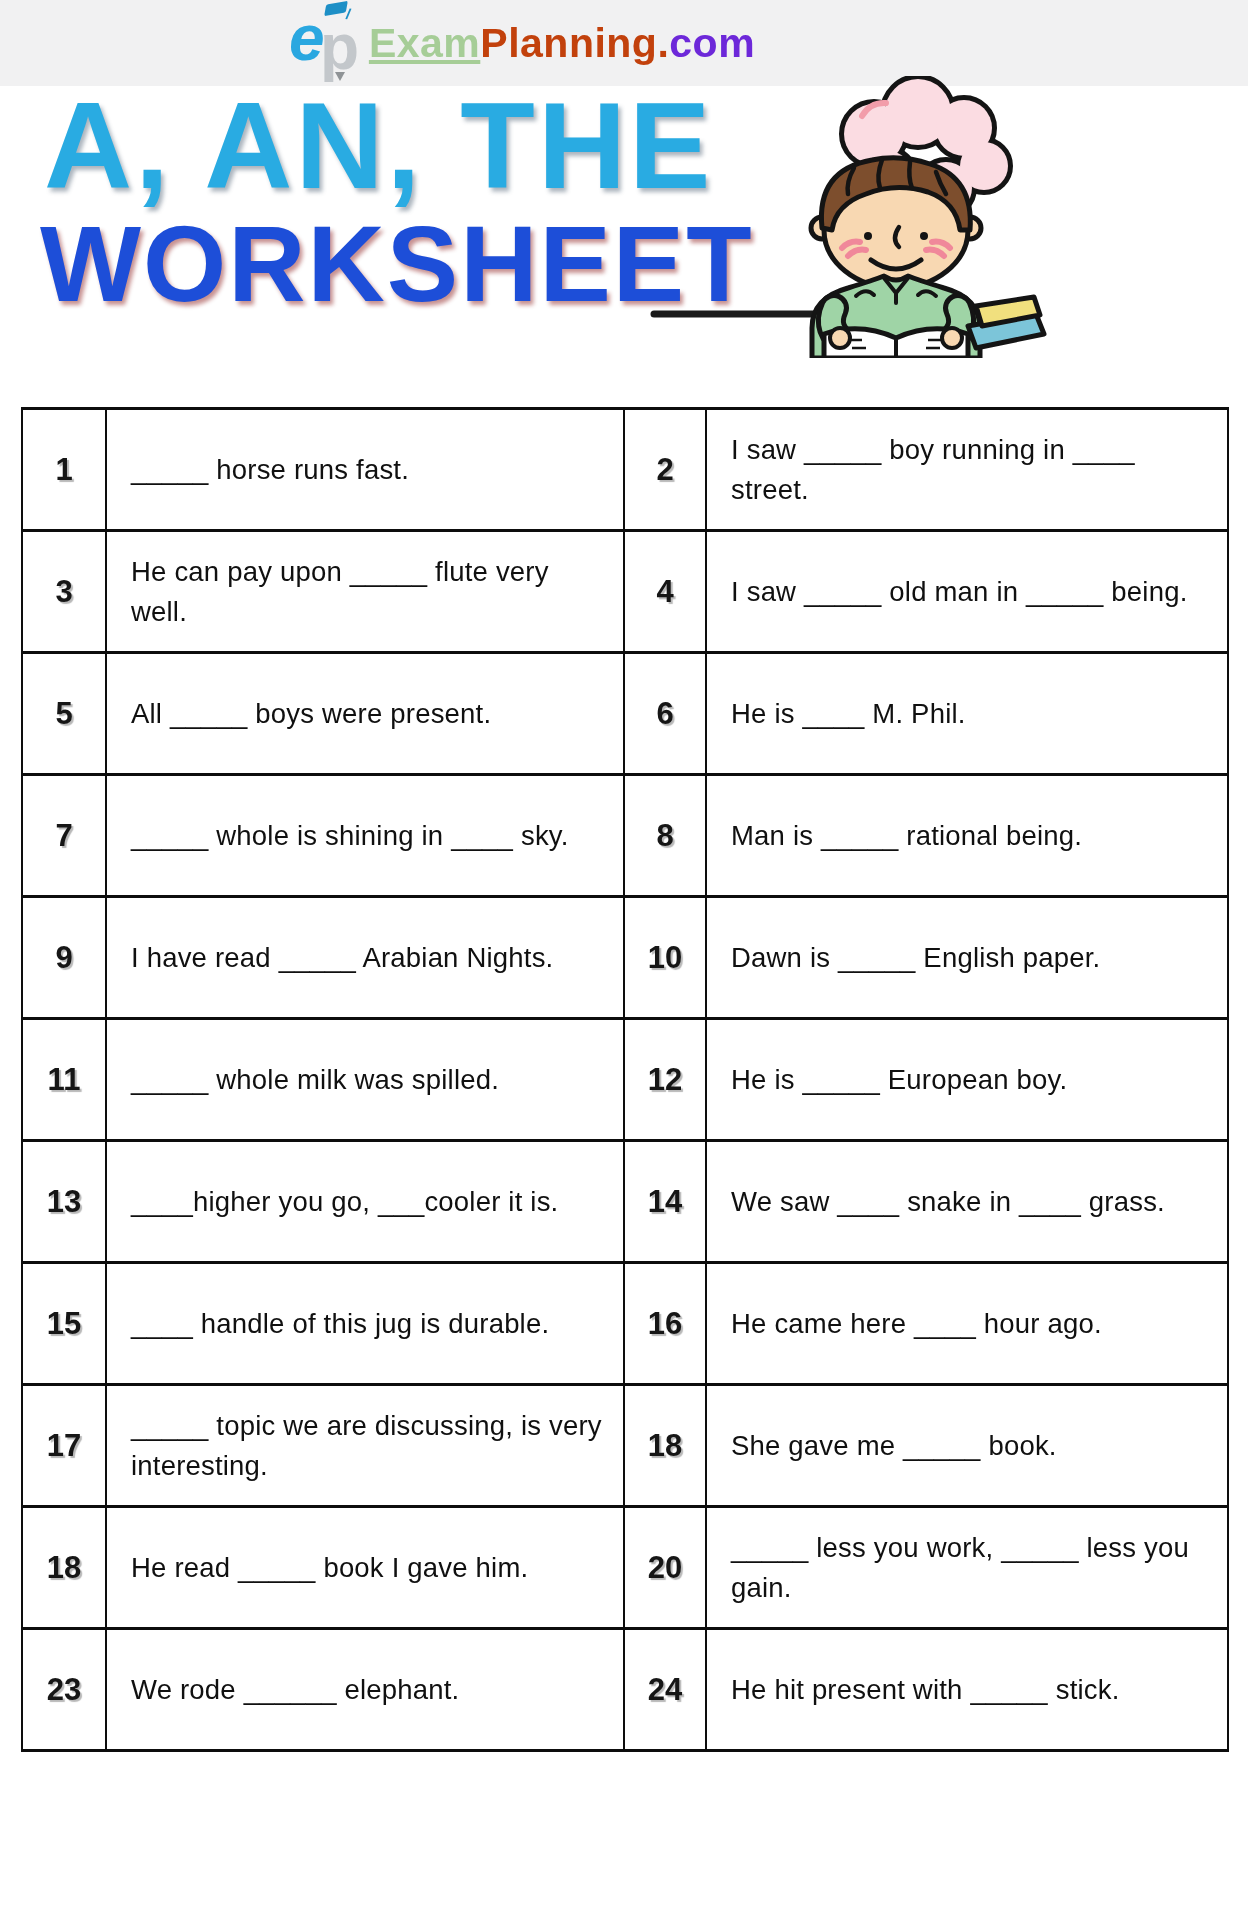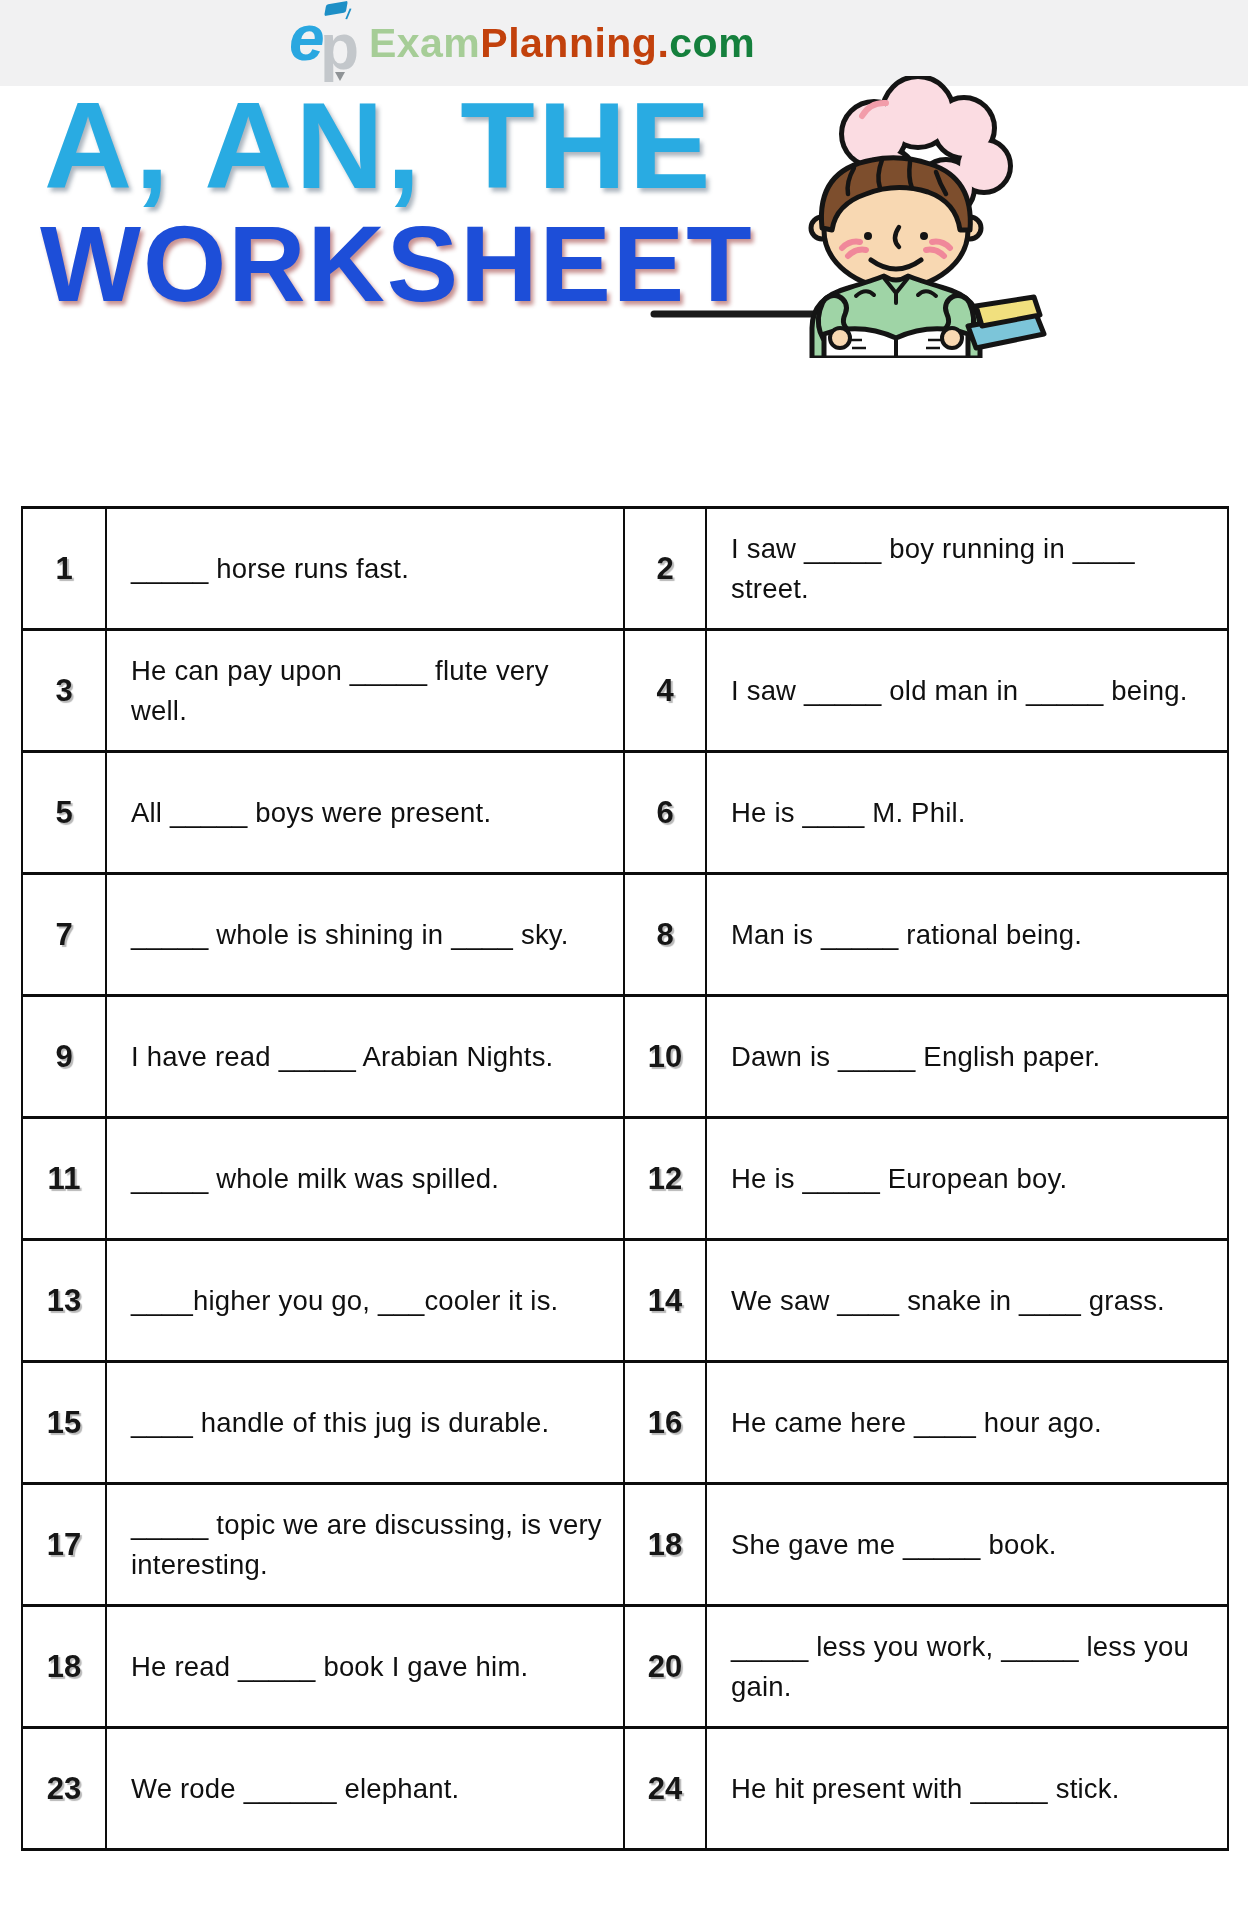--- a/index.html
+++ b/index.html
@@ -42,26 +42,26 @@
     content:""; position:absolute; right:-4px; top:8px;
     width:2px; height:10px; background:#1d8fc6; transform:rotate(15deg);
   }
   .mark .tip {
     position:absolute; left:46px; top:66px;
     width:0; height:0;
     border-left:5px solid transparent; border-right:5px solid transparent;
     border-top:9px solid #8f9396;
   }
   .brand-text { font-size:41px; font-weight:700; letter-spacing:0.5px; }
-  .brand-exam { color:#a6cd97; }
+  .brand-exam { color:#a6cd97;text-decoration:underline; }
   .brand-planning { color:#c2410c; }
-  .brand-com { color:#15803d; }
+  .brand-com { color:#6d28d9; }
 
   
-  .hero { position:relative; height:420px; width:100%; }
+  .hero { position:relative; height:321px; width:100%; }
   .title-1 {
     position:absolute; left:44px; top:-4px;
     font-size:122px; font-weight:700; line-height:1.05;
     letter-spacing:3px; color:#29abe2;
     text-shadow:3px 4px 4px rgba(70,90,110,0.45);
     white-space:nowrap;
   }
   .title-2 {
     position:absolute; left:40px; top:122px;
     font-size:107px; font-weight:700; line-height:1.05;

